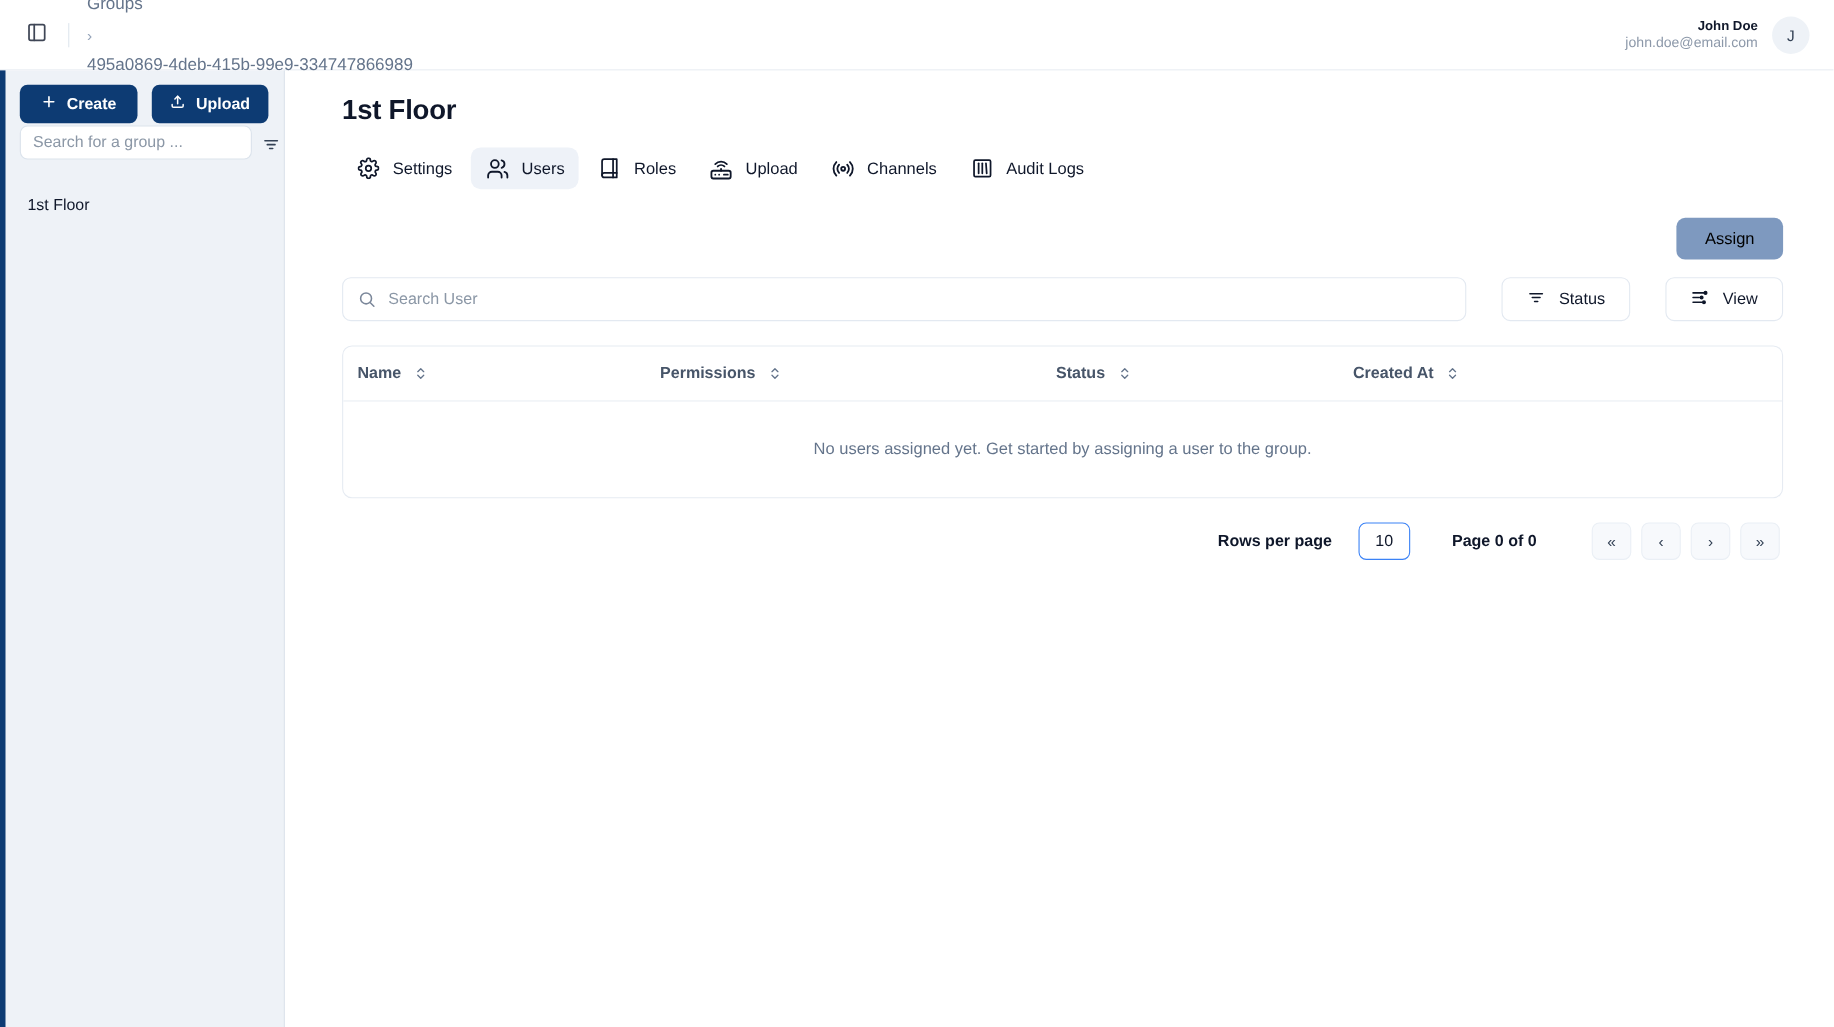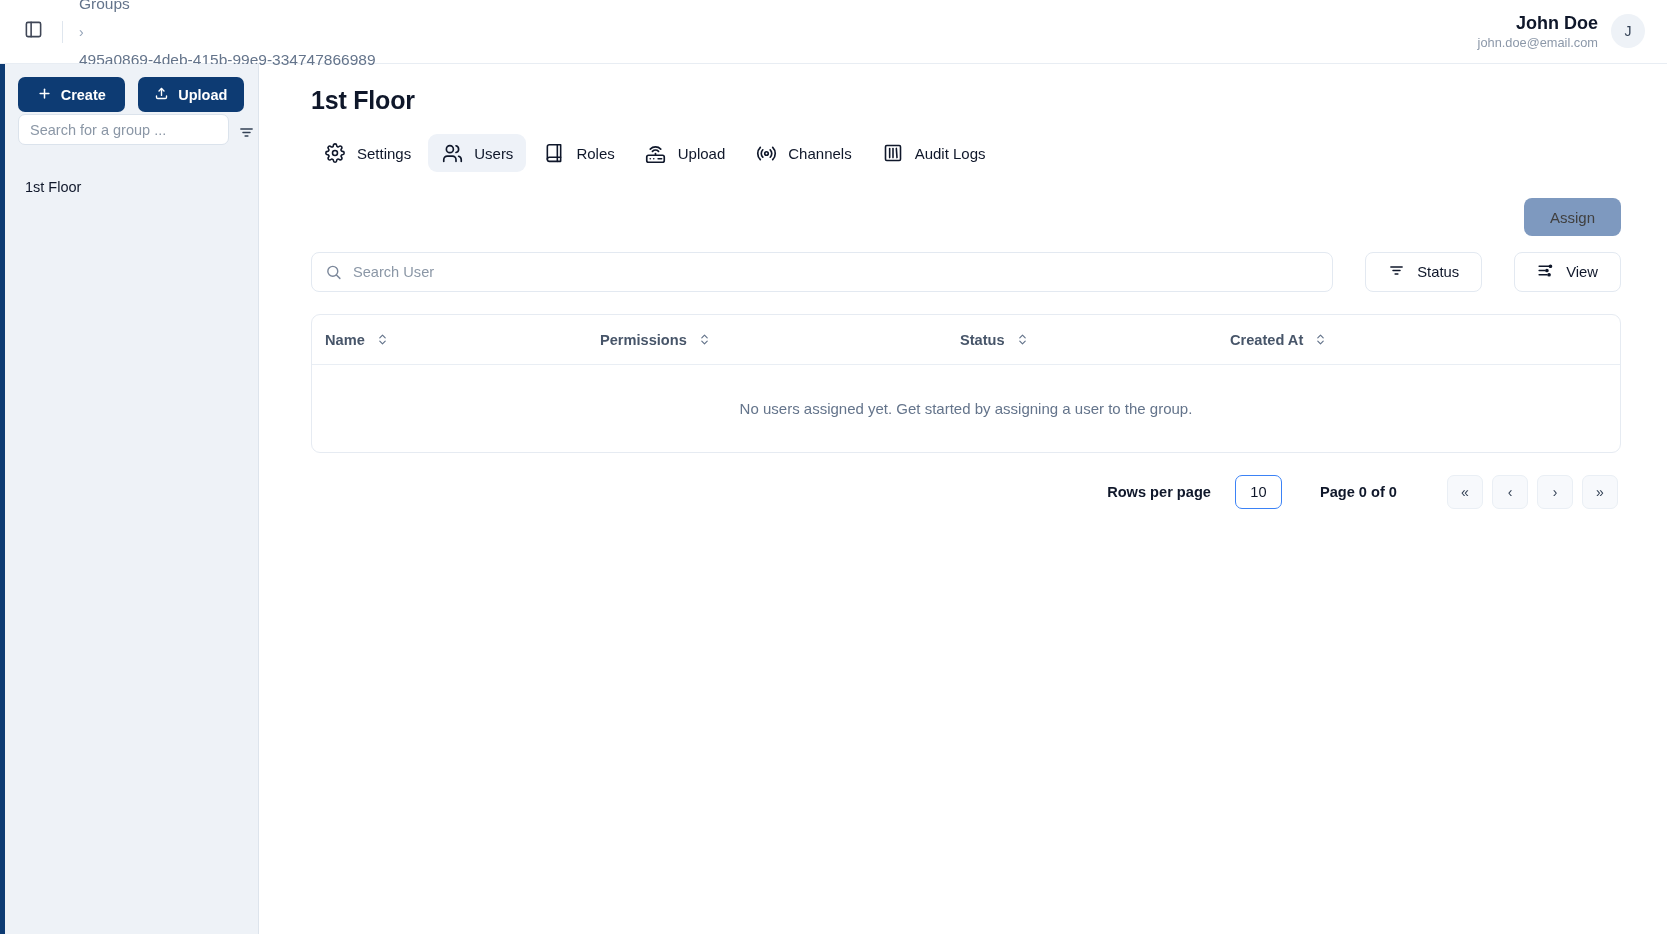--- a/index.html
+++ b/index.html
@@ -37,21 +37,21 @@
   .crumb { color: #64748b; cursor: pointer; white-space: nowrap; }
   .crumb.current { color: #0f172a; font-weight: 500; cursor: default; }
   .crumb-sep { color: #94a3b8; font-size: 14px; }
 
   .userbox {
     margin-left: auto;
     display: flex; align-items: center; gap: 13px;
     cursor: pointer;
   }
   .userbox-text { text-align: right; line-height: 1.25; }
-  .user-name { font-size: 18px; font-weight: 700; color: #0f172a; }
+  .user-name { font-size: 12px; font-weight: 700; color: #0f172a; }
   .user-email { font-size: 12.8px; color: #8c98a9; }
   .avatar {
     width: 34px; height: 34px; border-radius: 50%;
     background: #eef2f7; color: #334155;
     display: flex; align-items: center; justify-content: center;
     font-size: 14px; font-weight: 500;
   }
 
   
   .body-wrap { display: flex; height: calc(934px - 64px); }
@@ -121,21 +121,21 @@
     cursor: pointer;
     white-space: nowrap;
   }
   .tab.active { background: #eef2f8; }
   .tab-ico { display: flex; align-items: center; justify-content: center; width: 22px; height: 22px; color: #0f172a; }
 
   
   .assign-row { display: flex; justify-content: flex-end; margin-bottom: 16px; }
   .btn-assign {
     background: #7e99bf;
-    color: #404040;
+    color: #000000;
     border: none; border-radius: 8px;
     height: 38px; padding: 0 26px;
     font-size: 15px; font-weight: 500;
     font-family: inherit;
     cursor: not-allowed;
   }
 
   .filters-row {
     display: flex; align-items: center; gap: 32px;
     margin-bottom: 22px;

